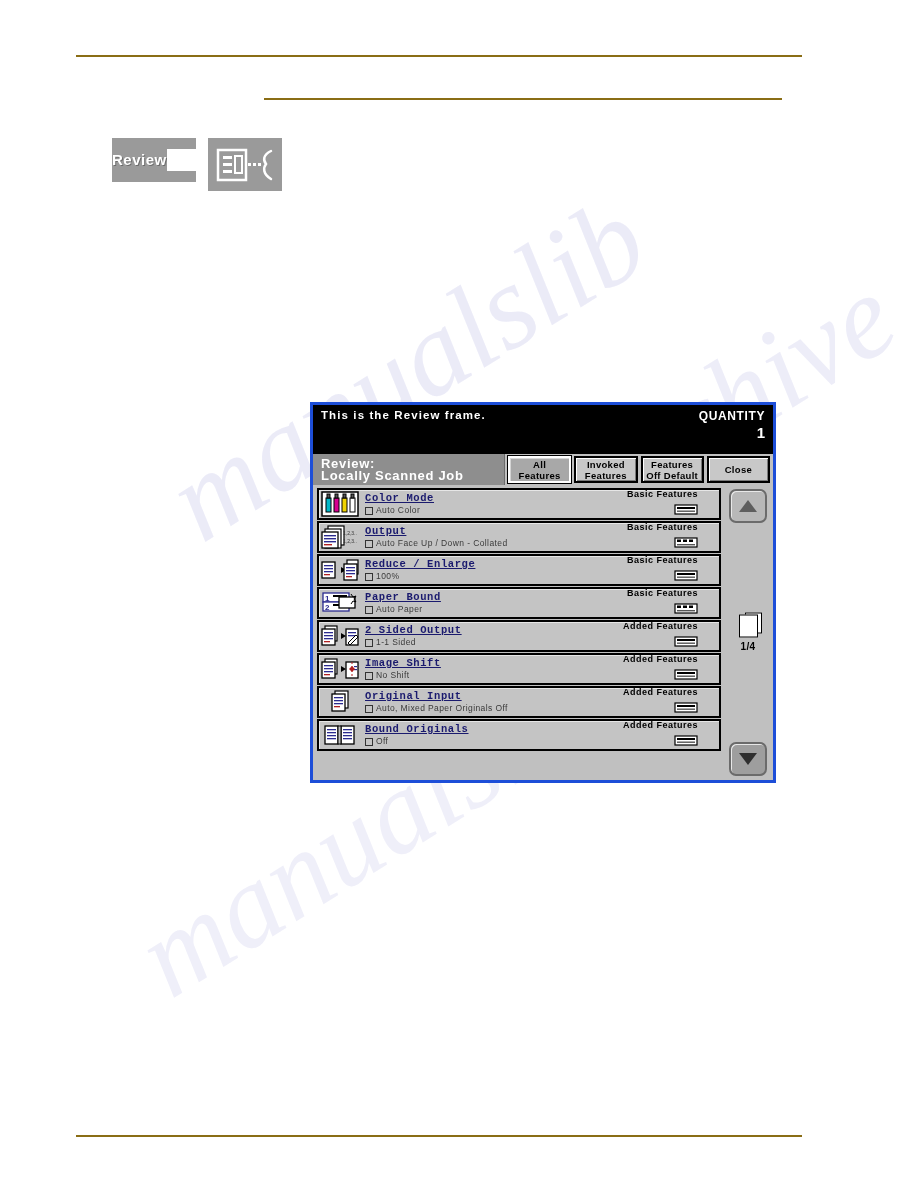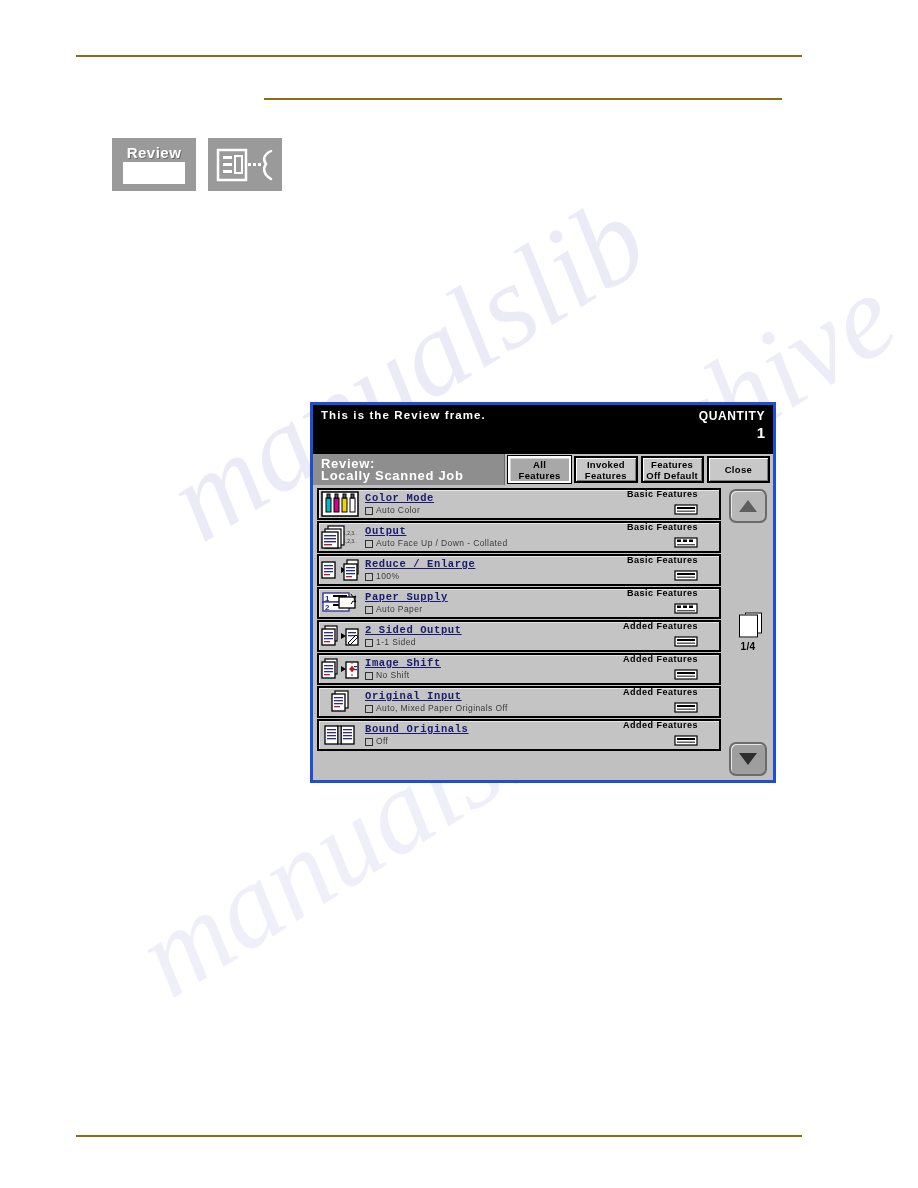--- a/index.html
+++ b/index.html
@@ -17,21 +17,21 @@
   .wm4{left:110px;top:760px;font-size:118px;transform:rotate(-32deg);opacity:.45;}
 
   
   .rule{position:absolute;background:#8a6d15;height:2px;}
   .rule-top{left:76px;top:55px;width:726px;}
   .rule-sub{left:264px;top:98px;width:518px;}
   .rule-bot{left:76px;top:1135px;width:726px;}
 
   
   .tile{position:absolute;background:#9a9a9a;display:flex;align-items:center;justify-content:center;}
-  .tile-review{left:112px;top:138px;width:84px;height:53px;flex-direction:column;}
+  .tile-review{left:112px;top:138px;width:84px;height:44px;flex-direction:row;}
   .tile-review .cap{color:#ffffff;font-weight:bold;font-size:15px;letter-spacing:.5px;
                     line-height:1;margin-bottom:2px;text-shadow:1px 1px 0 #6d6d6d;}
   .tile-review .box{width:62px;height:22px;background:#ffffff;}
   .tile-panel{left:208px;top:138px;width:74px;height:53px;}
 
   
   .screen{position:absolute;left:310px;top:402px;width:466px;height:381px;
           background:#c0c0c0;border:3px solid #1d4ed8;box-sizing:border-box;}
 
   .hdr{position:absolute;left:0;top:0;width:100%;height:49px;background:#000000;
@@ -278,21 +278,21 @@
             <text x="4" y="11" font-size="8" font-weight="bold" fill="#2b2b8f" font-family="Liberation Sans">1</text>
             <rect x="12" y="5" width="14" height="2" fill="#000"></rect>
             <rect x="2" y="12" width="26" height="9" fill="#fff" stroke="#2b2b8f" stroke-width="1.3"></rect>
             <text x="4" y="20" font-size="8" font-weight="bold" fill="#2b2b8f" font-family="Liberation Sans">2</text>
             <rect x="12" y="14" width="14" height="2" fill="#000"></rect>
             <rect x="18" y="7" width="16" height="11" fill="#fff" stroke="#000" stroke-width="1.3"></rect>
             <path d="M30 4 l2 3 l3 -1 l-2 3 l2 3 l-3 -1 l-2 3" fill="none" stroke="#000" stroke-width="1"></path>
           </svg>
         </div>
         <div class="row-txt">
-          <div class="row-title">Paper Supply</div>
+          <div class="row-title">Paper Bound</div>
           <div class="row-sub">
             <span class="cbx"></span>
             <span>Auto Paper</span>
           </div>
         </div>
         <div class="row-right">
           <div class="row-cat">Basic Features</div>
           <div class="row-btn">
             <svg width="24" height="11" viewBox="0 0 24 11">
                 <rect x="1" y="1" width="22" height="9" fill="#fff" stroke="#000" stroke-width="1.2"></rect>

